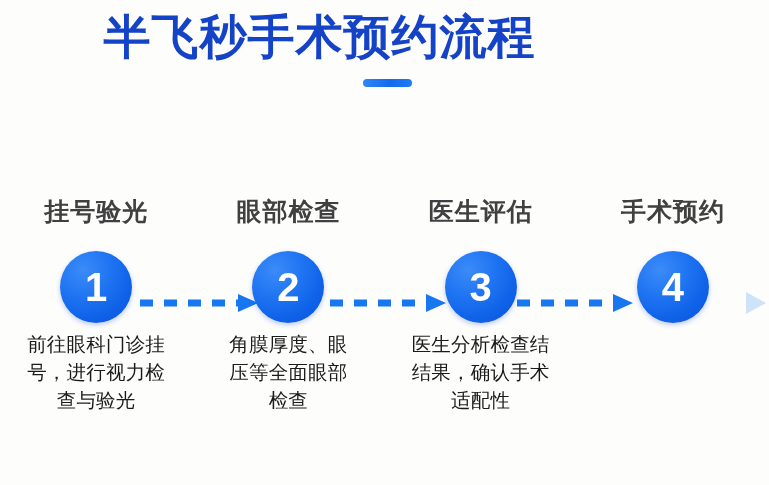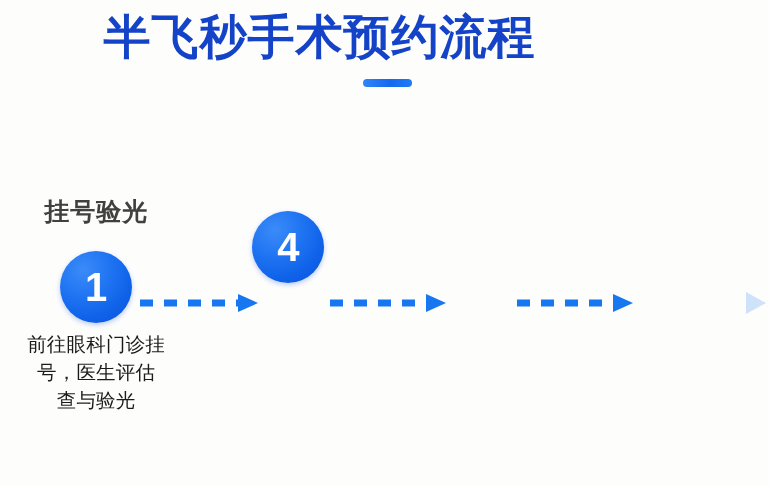--- a/index.html
+++ b/index.html
@@ -167,27 +167,50 @@
   <div class="steps">
 
     <div class="step">
       <div class="step-heading">挂号验光</div>
       <div class="circle-row">
         <div class="step-circle">
           <span class="step-number">1</span>
         </div>
       </div>
       <div class="step-desc">前往眼科门诊挂
-号，医生评估
+号，进行视力检
 查与验光</div>
     </div>
 
-
-
-    <div class="step">
+    <div class="step">
+      <div class="step-heading">眼部检查</div>
+      <div class="circle-row">
+        <div class="step-circle">
+          <span class="step-number">2</span>
+        </div>
+      </div>
+      <div class="step-desc">角膜厚度、眼
+压等全面眼部
+检查</div>
+    </div>
+
+    <div class="step">
+      <div class="step-heading">医生评估</div>
+      <div class="circle-row">
+        <div class="step-circle">
+          <span class="step-number">3</span>
+        </div>
+      </div>
+      <div class="step-desc">医生分析检查结
+结果，确认手术
+适配性</div>
+    </div>
+
+    <div class="step">
+      <div class="step-heading">手术预约</div>
       <div class="circle-row">
         <div class="step-circle">
           <span class="step-number">4</span>
         </div>
       </div>
     </div>
 
   </div>
 </div>
 

